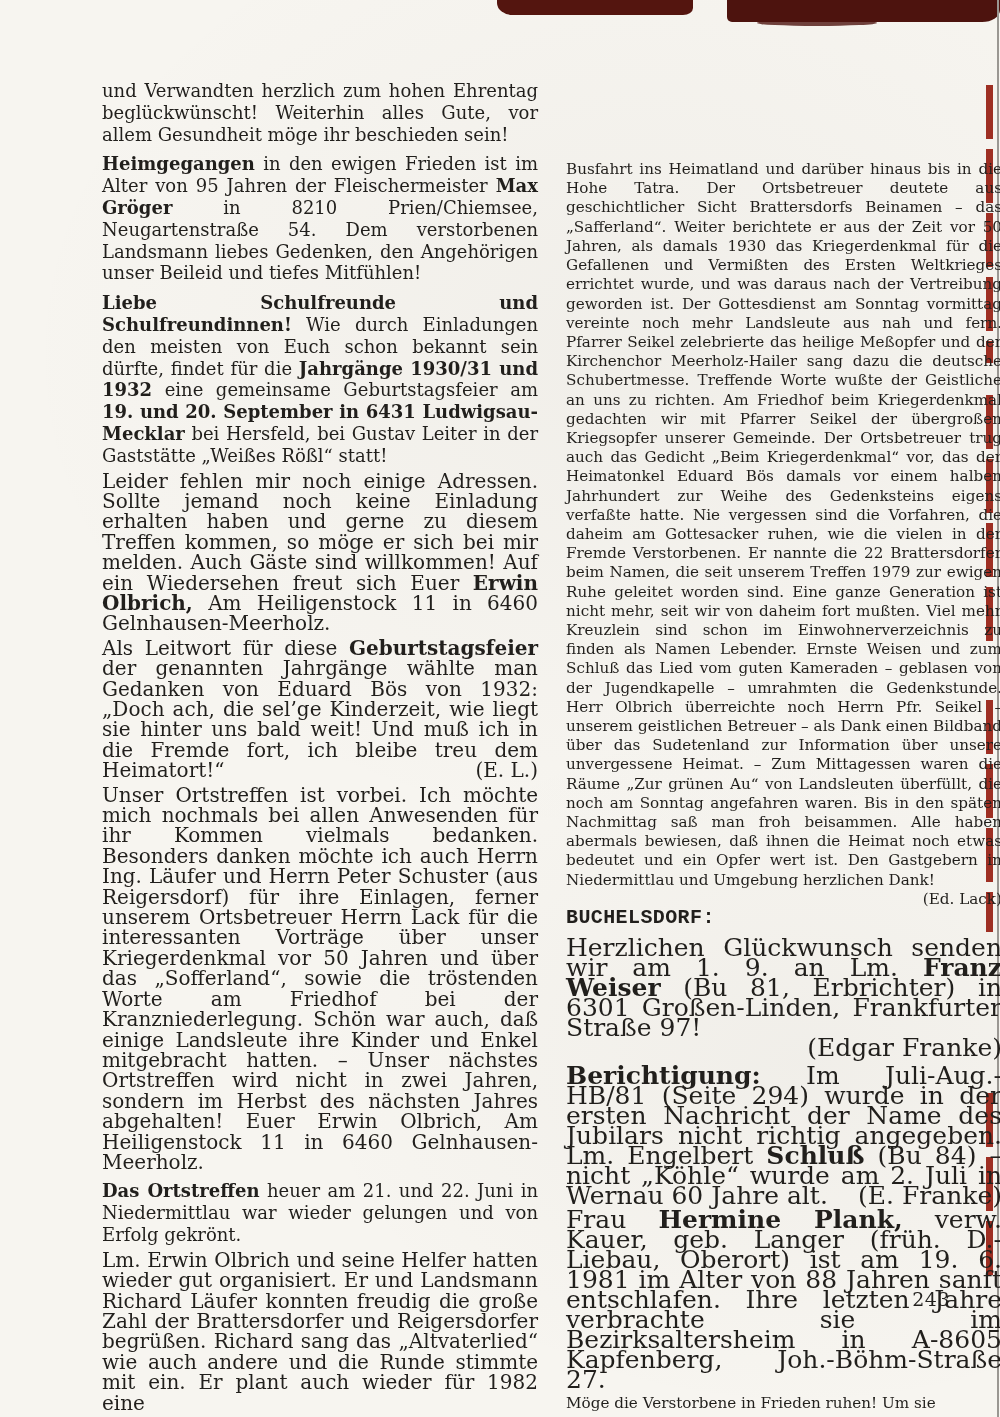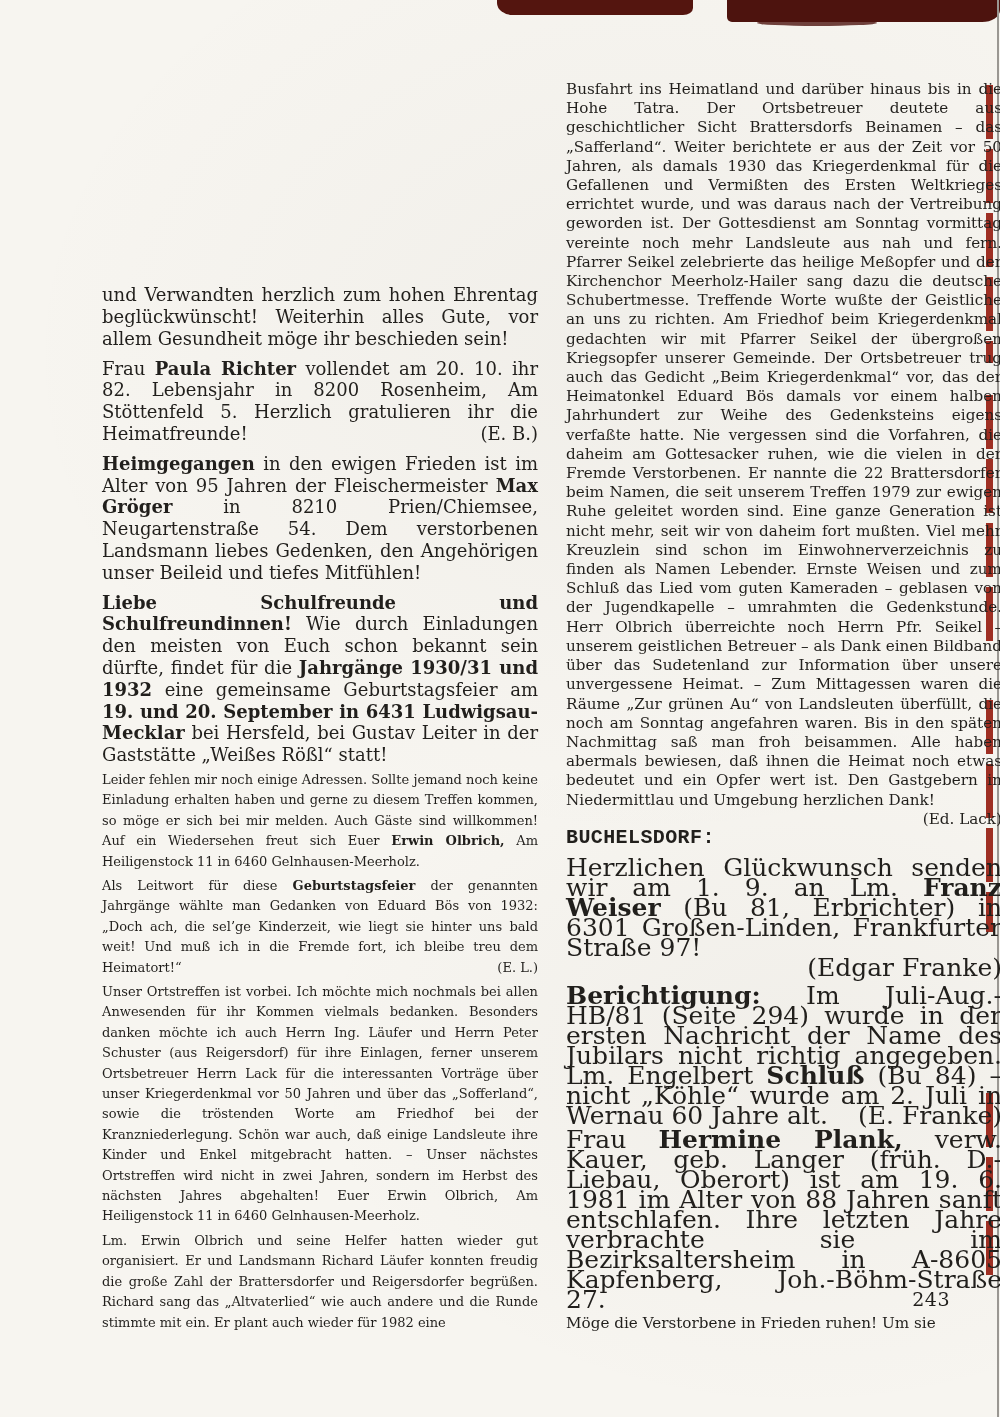--- a/index.html
+++ b/index.html
@@ -17,21 +17,21 @@
   }
   .columns{
     position:absolute;left:62px;top:80px;width:900px;
     display:flex;gap:28px;align-items:flex-end;margin-left:40px;
   }
   .col{width:436px;}
   p{margin:0 0 4px 0;text-align:justify;}
   .b{font-weight:bold;}
   
   .col.left p.lg{font-size:18px;line-height:21.8px;}
-  .col.left p.sm{font-size:13px;line-height:20.4px;}
+  .col.left p.sm{font-size:20px;line-height:20.4px;}
   
   .col.right p.lg{font-size:25px;line-height:20px;}
   .col.right p.sm{font-size:15.2px;line-height:19.2px;}
   .col.right h3{
     font-size:20px;font-weight:bold;letter-spacing:0.4px;
     margin:16px 0 9px 0;
     font-family:Liberation Mono, monospace;
   }
   .mt{margin-top:8px;}
   .sig{float:right;}
@@ -63,26 +63,26 @@
   <div class="dashcol dash1"></div>
   <div class="dashcol dash2"></div>
   <div class="dashcol dash3"></div>
   <div class="dashcol dash4"></div>
   <div class="edgeline"></div>
 
   <div class="columns">
 
     <div class="col left">
       <p class="lg"><span>und Verwandten herzlich zum hohen Ehrentag beglückwünscht! Weiterhin alles Gute, vor allem Gesundheit möge ihr beschieden sein!</span></p>
-      <p class="lg mt"><span>Frau </span><span class="b">Paula Richter</span><span> vollendet am 20. 10. ihr 82. Lebensjahr in 8200 Rosenheim, Am Stöttenfeld 5. Herzlich gratulieren ihr die Heimatfreunde!</span><span class="sig">(E. B.)</span></p>
       <p class="lg mt"><span class="b">Heimgegangen</span><span> in den ewigen Frieden ist im Alter von 95 Jahren der Fleischermeister </span><span class="b">Max Gröger</span><span> in 8210 Prien/Chiemsee, Neugartenstraße 54. Dem verstorbenen Landsmann liebes Gedenken, den Angehörigen unser Beileid und tiefes Mitfühlen!</span></p>
       <p class="lg mt"><span class="b">Liebe Schulfreunde und Schulfreundinnen!</span><span> Wie durch Einladungen den meisten von Euch schon bekannt sein dürfte, findet für die </span><span class="b">Jahrgänge 1930/31 und 1932</span><span> eine gemeinsame Geburtstagsfeier am </span><span class="b">19. und 20. September in 6431 Ludwigsau-Mecklar</span><span> bei Hersfeld, bei Gustav Leiter in der Gaststätte „Weißes Rößl“ statt!</span></p>
       <p class="sm"><span>Leider fehlen mir noch einige Adressen. Sollte jemand noch keine Einladung erhalten haben und gerne zu diesem Treffen kommen, so möge er sich bei mir melden. Auch Gäste sind willkommen! Auf ein Wiedersehen freut sich Euer </span><span class="b">Erwin Olbrich,</span><span> Am Heiligenstock 11 in 6460 Gelnhausen-Meerholz.</span></p>
       <p class="sm"><span>Als Leitwort für diese </span><span class="b">Geburtstagsfeier</span><span> der genannten Jahrgänge wählte man Gedanken von Eduard Bös von 1932: „Doch ach, die sel’ge Kinderzeit, wie liegt sie hinter uns bald weit! Und muß ich in die Fremde fort, ich bleibe treu dem Heimatort!“</span><span class="sig">(E. L.)</span></p>
       <p class="sm"><span>Unser Ortstreffen ist vorbei. Ich möchte mich nochmals bei allen Anwesenden für ihr Kommen vielmals bedanken. Besonders danken möchte ich auch Herrn Ing. Läufer und Herrn Peter Schuster (aus Reigersdorf) für ihre Einlagen, ferner unserem Ortsbetreuer Herrn Lack für die interessanten Vorträge über unser Kriegerdenkmal vor 50 Jahren und über das „Sofferland“, sowie die tröstenden Worte am Friedhof bei der Kranzniederlegung. Schön war auch, daß einige Landsleute ihre Kinder und Enkel mitgebracht hatten. – Unser nächstes Ortstreffen wird nicht in zwei Jahren, sondern im Herbst des nächsten Jahres abgehalten! Euer Erwin Olbrich, Am Heiligenstock 11 in 6460 Gelnhausen-Meerholz.</span></p>
+      <p class="lg mt"><span class="b">Das Ortstreffen</span><span> heuer am 21. und 22. Juni in Niedermittlau war wieder gelungen und von Erfolg gekrönt.</span></p>
       <p class="sm"><span>Lm. Erwin Olbrich und seine Helfer hatten wieder gut organisiert. Er und Landsmann Richard Läufer konnten freudig die große Zahl der Brattersdorfer und Reigersdorfer begrüßen. Richard sang das „Altvaterlied“ wie auch andere und die Runde stimmte mit ein. Er plant auch wieder für 1982 eine</span></p>
     </div>
 
     <div class="col right">
       <p class="sm"><span>Busfahrt ins Heimatland und darüber hinaus bis in die Hohe Tatra. Der Ortsbetreuer deutete aus geschichtlicher Sicht Brattersdorfs Beinamen – das „Safferland“. Weiter berichtete er aus der Zeit vor 50 Jahren, als damals 1930 das Kriegerdenkmal für die Gefallenen und Vermißten des Ersten Weltkrieges errichtet wurde, und was daraus nach der Vertreibung geworden ist. Der Gottesdienst am Sonntag vormittag vereinte noch mehr Landsleute aus nah und fern. Pfarrer Seikel zelebrierte das heilige Meßopfer und der Kirchenchor Meerholz-Hailer sang dazu die deutsche Schubertmesse. Treffende Worte wußte der Geistliche an uns zu richten. Am Friedhof beim Kriegerdenkmal gedachten wir mit Pfarrer Seikel der übergroßen Kriegsopfer unserer Gemeinde. Der Ortsbetreuer trug auch das Gedicht „Beim Kriegerdenkmal“ vor, das der Heimatonkel Eduard Bös damals vor einem halben Jahrhundert zur Weihe des Gedenksteins eigens verfaßte hatte. Nie vergessen sind die Vorfahren, die daheim am Gottesacker ruhen, wie die vielen in der Fremde Verstorbenen. Er nannte die 22 Brattersdorfer beim Namen, die seit unserem Treffen 1979 zur ewigen Ruhe geleitet worden sind. Eine ganze Generation ist nicht mehr, seit wir von daheim fort mußten. Viel mehr Kreuzlein sind schon im Einwohnerverzeichnis zu finden als Namen Lebender. Ernste Weisen und zum Schluß das Lied vom guten Kameraden – geblasen von der Jugendkapelle – umrahmten die Gedenkstunde. Herr Olbrich überreichte noch Herrn Pfr. Seikel – unserem geistlichen Betreuer – als Dank einen Bildband über das Sudetenland zur Information über unsere unvergessene Heimat. – Zum Mittagessen waren die Räume „Zur grünen Au“ von Landsleuten überfüllt, die noch am Sonntag angefahren waren. Bis in den späten Nachmittag saß man froh beisammen. Alle haben abermals bewiesen, daß ihnen die Heimat noch etwas bedeutet und ein Opfer wert ist. Den Gastgebern in Niedermittlau und Umgebung herzlichen Dank!</span><span class="sig">(Ed. Lack)</span></p>
       <h3>BUCHELSDORF:</h3>
       <p class="lg"><span>Herzlichen Glückwunsch senden wir am 1. 9. an Lm. </span><span class="b">Franz Weiser</span><span> (Bu 81, Erbrichter) in 6301 Großen-Linden, Frankfurter Straße 97!</span><span class="sig own">(Edgar Franke)</span></p>
       <p class="lg mt"><span class="b">Berichtigung:</span><span> Im Juli-Aug.-HB/81 (Seite 294) wurde in der ersten Nachricht der Name des Jubilars nicht richtig angegeben. Lm. Engelbert </span><span class="b">Schluß</span><span> (Bu 84) – nicht „Köhle“ wurde am 2. Juli in Wernau 60 Jahre alt.</span><span class="sig">(E. Franke)</span></p>
       <p class="lg"><span>Frau </span><span class="b">Hermine Plank,</span><span> verw. Kauer, geb. Langer (früh. D.-Liebau, Oberort) ist am 19. 6. 1981 im Alter von 88 Jahren sanft entschlafen. Ihre letzten Jahre verbrachte sie im Bezirksaltersheim in A-8605 Kapfenberg, Joh.-Böhm-Straße 27.</span></p>
       <p class="sm"><span>Möge die Verstorbene in Frieden ruhen! Um sie</span></p>

